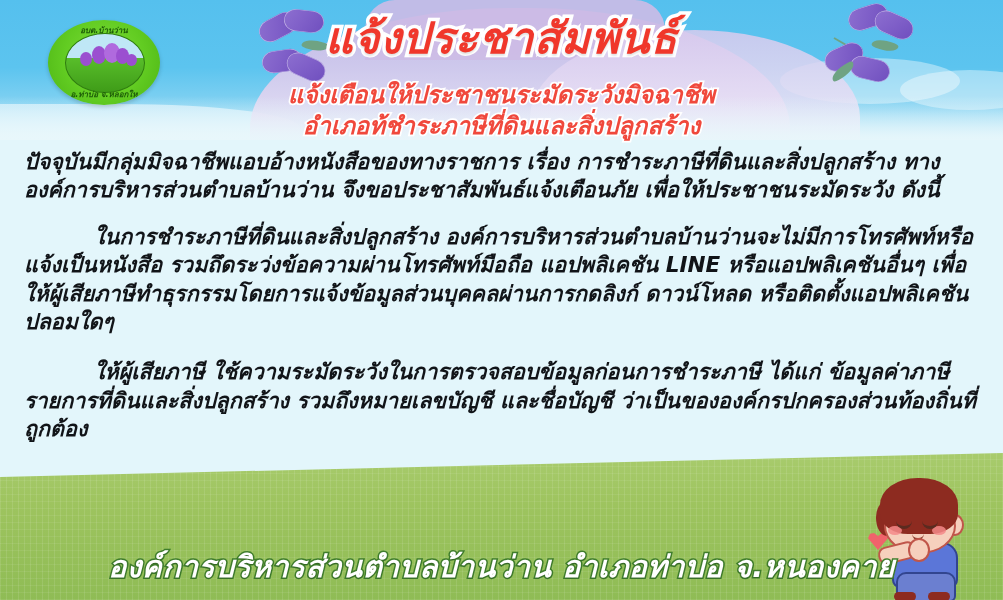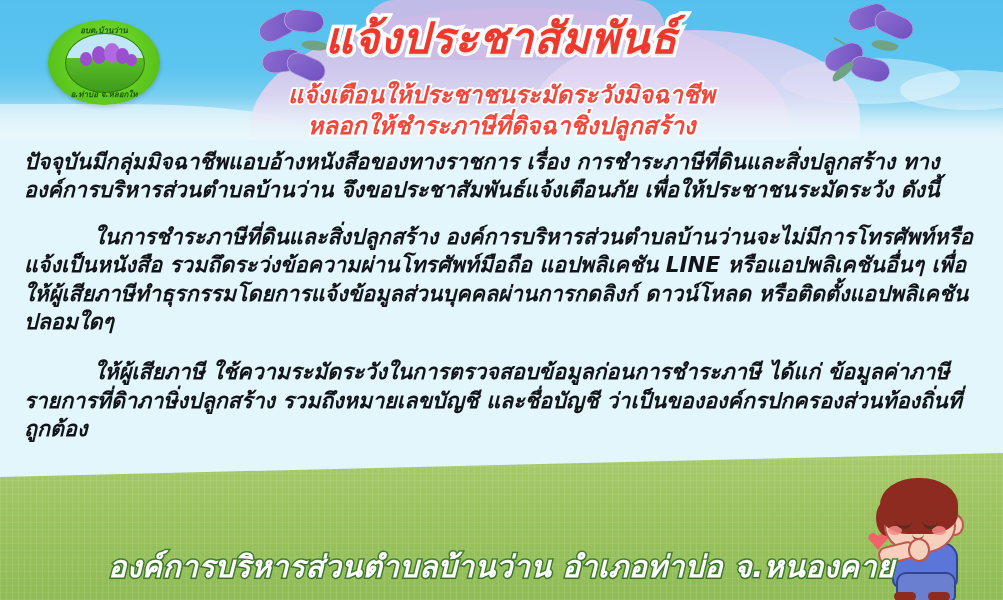--- a/index.html
+++ b/index.html
@@ -319,27 +319,27 @@
     <div class="leaf" style="left:2px;  top:62px; transform:rotate(-28deg);"></div>
     <div class="leaf" style="left:44px; top:36px; transform:rotate(22deg);"></div>
   </div>
 
   <div class="title-wrap">
     <span class="title">แจ้งประชาสัมพันธ์</span>
   </div>
 
   <div class="subtitle-wrap">
     <span class="subtitle">แจ้งเตือนให้ประชาชนระมัดระวังมิจฉาชีพ</span>
-    <span class="subtitle">หลอกให้ชำระภาษีที่ดิจฉาชิ่งปลูกสร้าง</span>
+    <span class="subtitle">อำเภอท้ชำระภาษีที่ดินและสิ่งปลูกสร้าง</span>
   </div>
 
   <div class="body-text">
     <p class="para p1">ปัจจุบันมีกลุ่มมิจฉาชีพแอบอ้างหนังสือของทางราชการ เรื่อง การชำระภาษีที่ดินและสิ่งปลูกสร้าง ทางองค์การบริหารส่วนตำบลบ้านว่าน จึงขอประชาสัมพันธ์แจ้งเตือนภัย เพื่อให้ประชาชนระมัดระวัง ดังนี้</p>
     <p class="para p2">ในการชำระภาษีที่ดินและสิ่งปลูกสร้าง องค์การบริหารส่วนตำบลบ้านว่านจะไม่มีการโทรศัพท์หรือแจ้งเป็นหนังสือ รวมถึดระว่งข้อความผ่านโทรศัพท์มือถือ แอปพลิเคชัน LINE หรือแอปพลิเคชันอื่นๆ เพื่อให้ผู้เสียภาษีทำธุรกรรมโดยการแจ้งข้อมูลส่วนบุคคลผ่านการกดลิงก์ ดาวน์โหลด หรือติดตั้งแอปพลิเคชันปลอมใดๆ</p>
-    <p class="para p3">ให้ผู้เสียภาษี ใช้ความระมัดระวังในการตรวจสอบข้อมูลก่อนการชำระภาษี ได้แก่ ข้อมูลค่าภาษี รายการที่ดิาภาษิ่งปลูกสร้าง รวมถึงหมายเลขบัญชี และชื่อบัญชี ว่าเป็นขององค์กรปกครองส่วนท้องถิ่นที่ถูกต้อง</p>
+    <p class="para p3">ให้ผู้เสียภาษี ใช้ความระมัดระวังในการตรวจสอบข้อมูลก่อนการชำระภาษี ได้แก่ ข้อมูลค่าภาษี รายการที่ดินและสิ่งปลูกสร้าง รวมถึงหมายเลขบัญชี และชื่อบัญชี ว่าเป็นขององค์กรปกครองส่วนท้องถิ่นที่ถูกต้อง</p>
   </div>
 
   <div class="mascot">
     <div class="m-heart"></div>
     <div class="m-body"></div>
     <div class="m-pants"></div>
     <div class="m-shoe l"></div>
     <div class="m-shoe r"></div>
     <div class="m-hair-side"></div>
     <div class="m-ear"></div>

